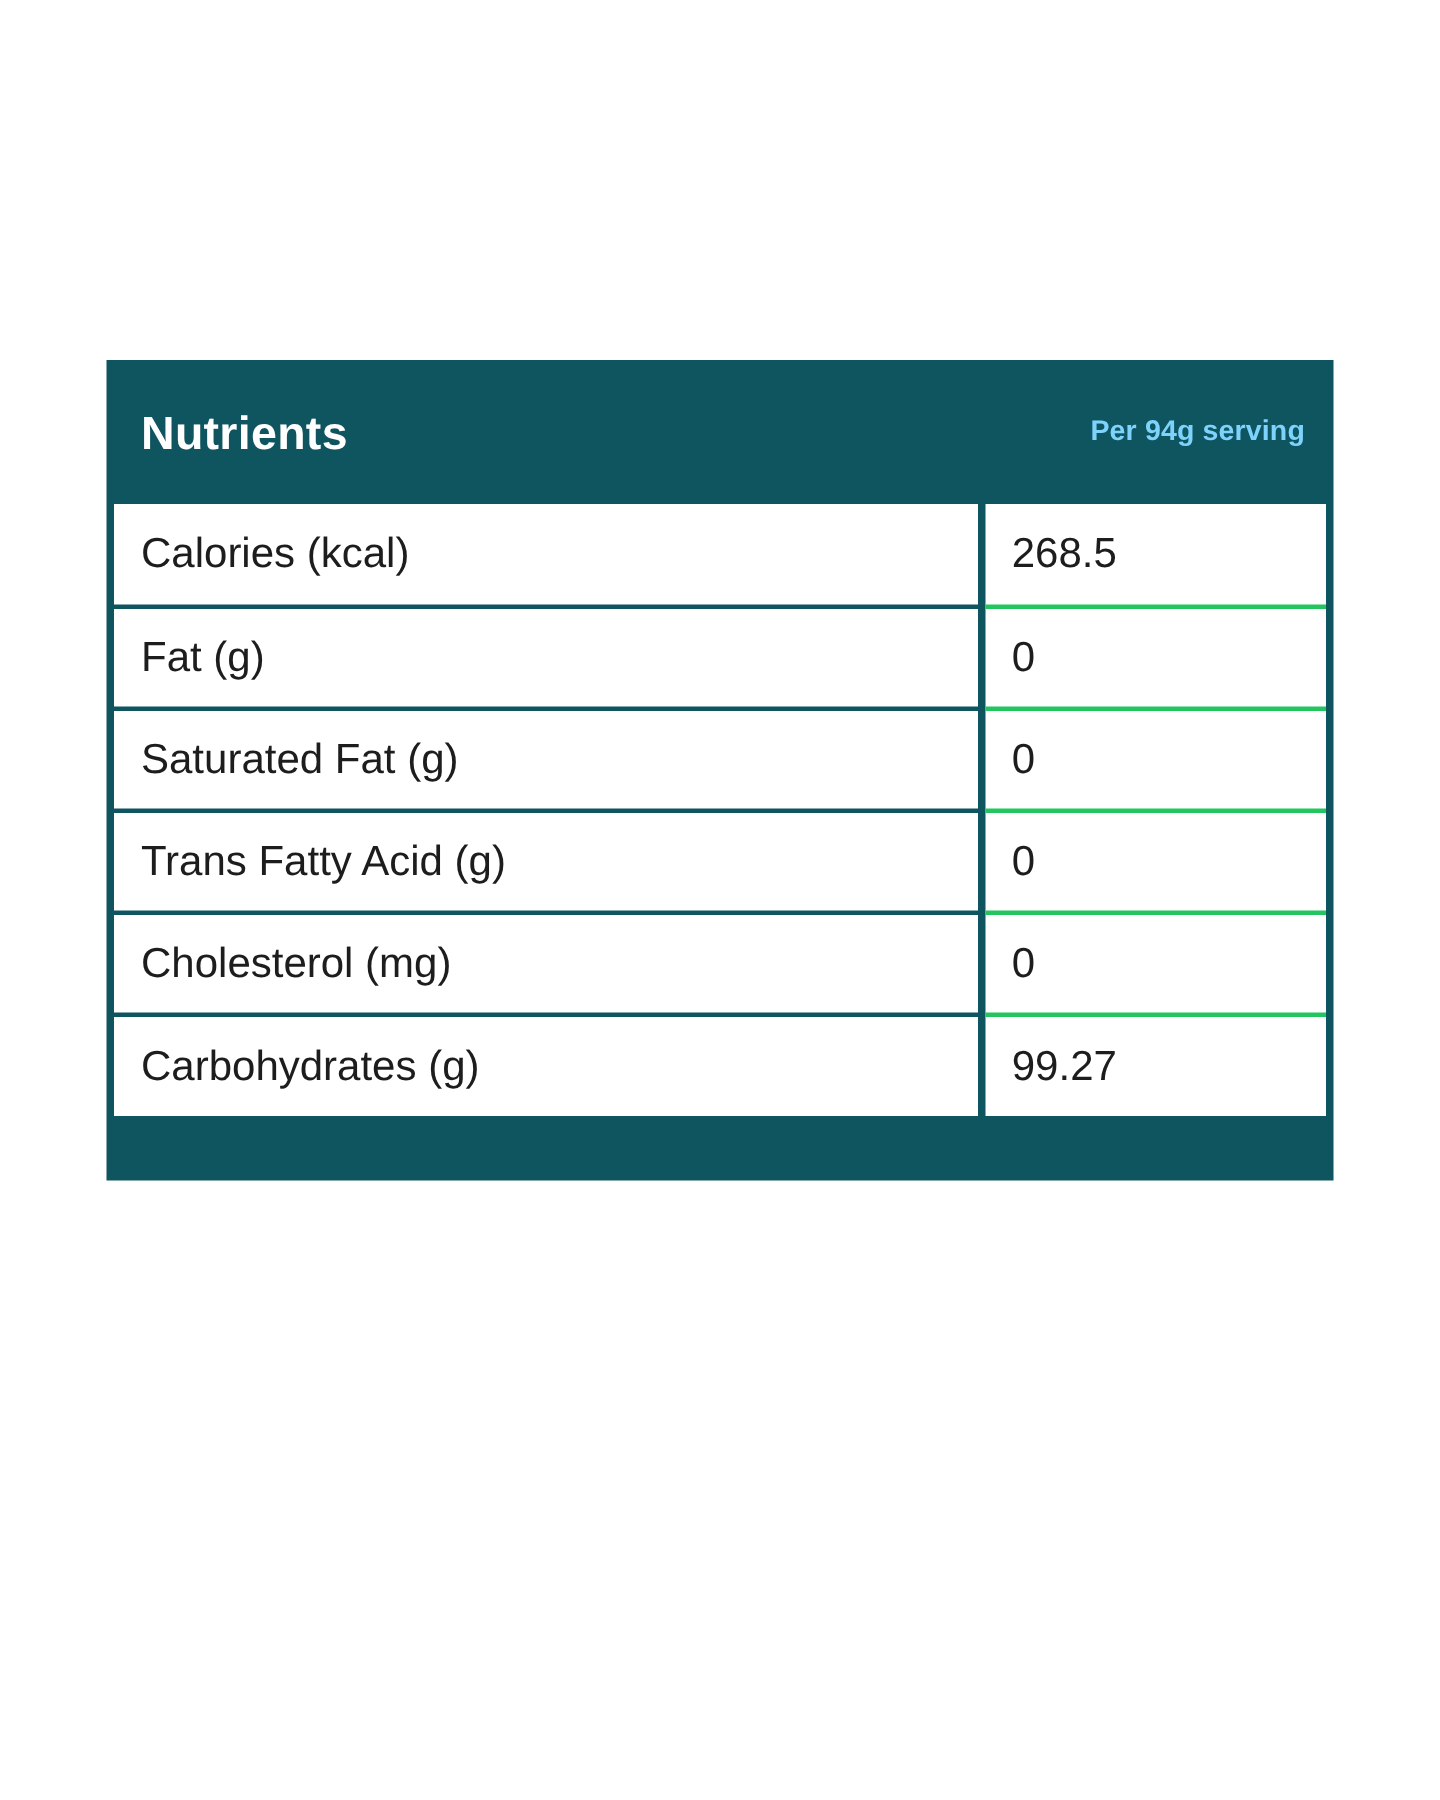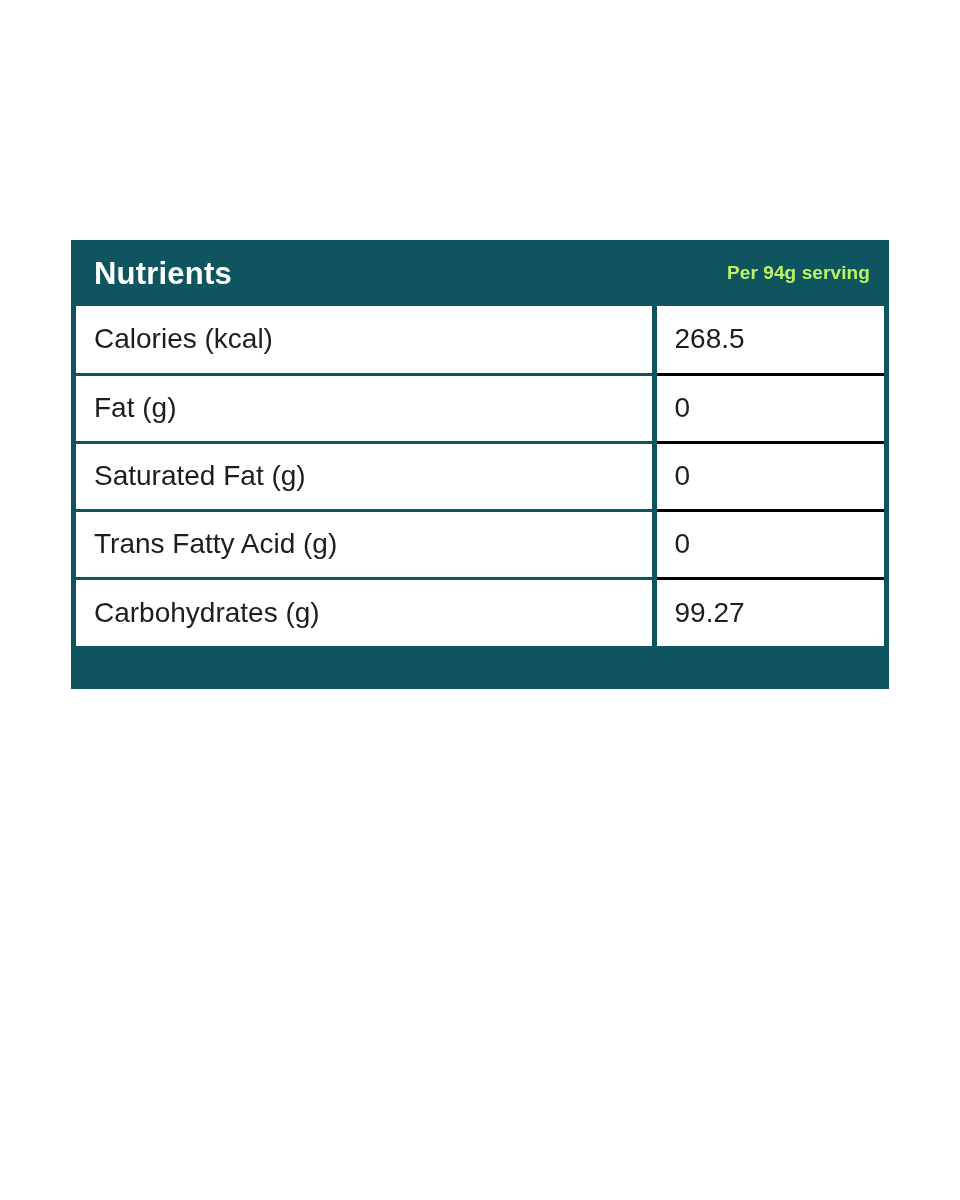--- a/index.html
+++ b/index.html
@@ -24,34 +24,34 @@
     left: 71px;
     top: 240px;
     width: 818px;
     background: #0f5560;
     box-sizing: border-box;
     padding: 0;
   }
   .card-header {
     display: flex;
     align-items: center;
-    height: 66px;
+    height: 96px;
     padding: 0 0 0 23px;
     box-sizing: border-box;
   }
   .card-header .title {
     color: #ffffff;
     font-size: 31px;
     font-weight: bold;
     letter-spacing: 0.2px;
     line-height: 1;
     flex: 1 1 auto;
   }
   .card-header .serving {
-    color: #bef264;
+    color: #7dd3fc;
     font-size: 19px;
     font-weight: bold;
     letter-spacing: 0.1px;
     padding-right: 19px;
     white-space: nowrap;
   }
   .table-wrap {
     padding: 0 5px 5px 5px;
   }
   table.nutrients {
@@ -72,21 +72,21 @@
     box-sizing: border-box;
     margin-left: 41px;
   }
   table.nutrients td.name {
     width: 578px;
     border-right: 5px solid #0f5560;
     border-bottom: 3px solid #0f5560;
   }
   table.nutrients td.value {
     width: 230px;
-    border-bottom: 3px solid #000000;
+    border-bottom: 3px solid #22c55e;
   }
   table.nutrients tr:last-child td.name,
   table.nutrients tr:last-child td.value {
     border-bottom: 0;
   }
   .card-footer {
     height: 38px;
   }
 </style>
 </head>
@@ -114,20 +114,24 @@
           </tr>
           <tr>
             <td class="name">Saturated Fat (g)</td>
             <td class="value">0</td>
           </tr>
           <tr>
             <td class="name">Trans Fatty Acid (g)</td>
             <td class="value">0</td>
           </tr>
           <tr>
+            <td class="name">Cholesterol (mg)</td>
+            <td class="value">0</td>
+          </tr>
+          <tr>
             <td class="name">Carbohydrates (g)</td>
             <td class="value">99.27</td>
           </tr>
         </tbody>
       </table>
     </div>
 
     <div class="card-footer"></div>
 
   </div>

